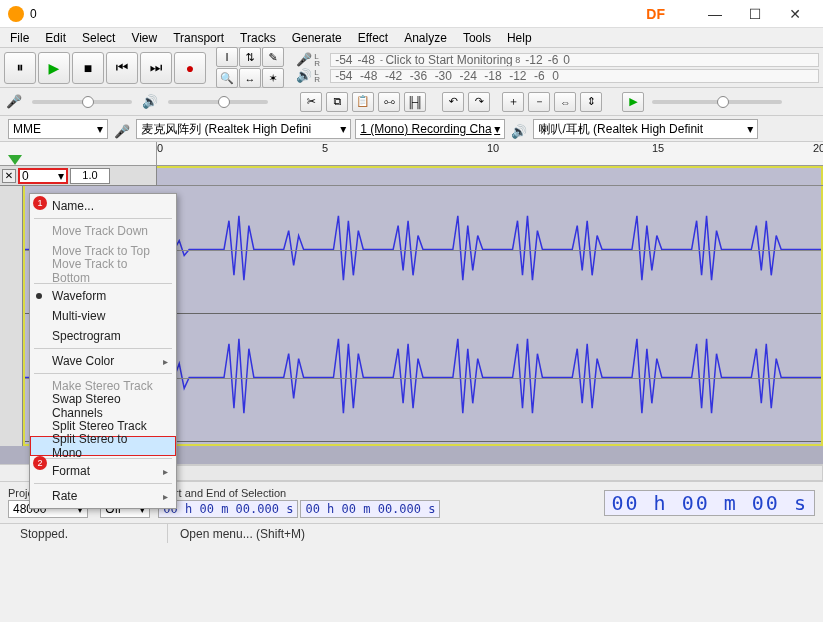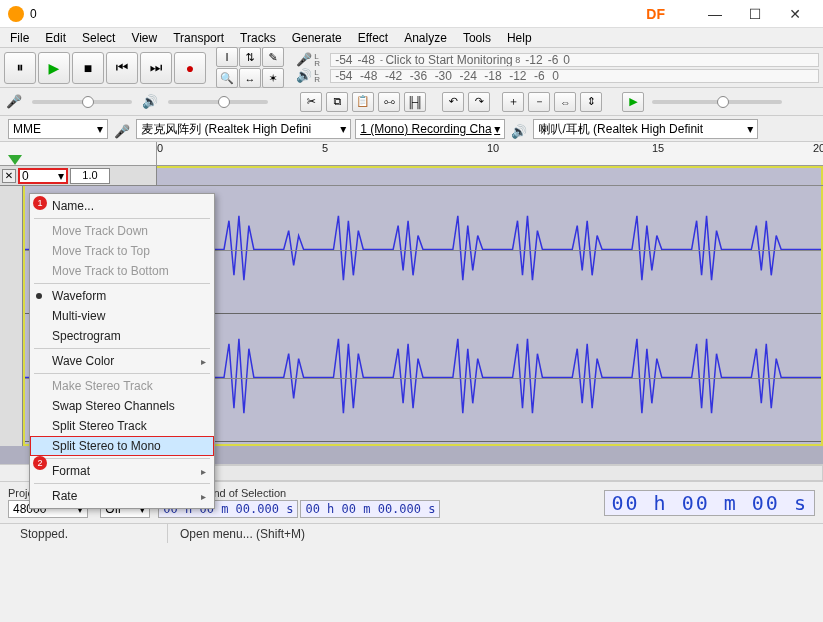--- a/index.html
+++ b/index.html
@@ -30,21 +30,21 @@
 .ruler-tick { position: absolute; top: 0; font-size: 11px; color: #222; }
 .track-area { height: 298px; background: #afafc0; position: relative; overflow: hidden; }
 .track-row { height: 20px; display: flex; border-bottom: 1px solid #888; }
 .track-head { width: 157px; background: #ddd; border-right: 1px solid #888; display: flex; align-items: center; padding: 0 2px; gap: 2px; font-size: 11px; }
 .track-head .close { width: 14px; height: 14px; border: 1px solid #888; display:flex;align-items:center;justify-content:center; font-size:10px; background:#eee; }
 .track-head .dd { width: 50px; height: 16px; border: 2px solid #e02020; background: #fff; display:flex; align-items:center; padding: 0 2px; font-size:10px; justify-content:space-between;}
 .track-head .scale { width: 40px; height: 16px; border: 1px solid #888; background:#fff; text-align:center; font-size:11px; }
 .wave-body { flex: 1; background: #bdbdd0; border: 2px solid #dbdb44; position: relative; }
 .wave-channel { height: 128px; border-bottom: 1px solid #666; position: relative; background: #bdbdd0; overflow: hidden;}
 .wave-channel .midline { position: absolute; top: 50%; left: 0; right: 0; height: 1px; background: #888; }
-.context-menu { position: absolute; left: 29px; top: 193px; width: 186px; background: #f5f5f5; border: 1px solid #999; box-shadow: 2px 2px 6px rgba(0,0,0,0.3); z-index: 100; padding: 2px 0; }
+.context-menu { position: absolute; left: 29px; top: 193px; width: 148px; background: #f5f5f5; border: 1px solid #999; box-shadow: 2px 2px 6px rgba(0,0,0,0.3); z-index: 100; padding: 2px 0; }
 .context-menu .mitem { height: 20px; display: flex; align-items: center; padding: 0 22px; font-size: 12px; color: #222; position: relative; }
 .context-menu .mitem.disabled { color: #999; }
 .context-menu .mitem.hover { background: #cce8ff; border: 1px solid #e02020; padding: 0 21px; }
 .context-menu .sep { height: 1px; background: #ccc; margin: 2px 4px; }
 .context-menu .sub::after { content: '▸'; position: absolute; right: 8px; font-size: 10px; color: #666; }
 .context-menu .bullet { position: absolute; left: 6px; width: 6px; height: 6px; background: #333; border-radius: 50%; }
 .badge { position: absolute; width: 14px; height: 14px; background: #e02020; color: #fff; border-radius: 50%; font-size: 9px; display: flex; align-items: center; justify-content: center; z-index: 101; }
 .scrollbar-h { height: 17px; background: #eee; border-top: 1px solid #ccc; display:flex; }
 .scrollbar-h .sb-track { flex:1; background:#e8e8e8; border:1px solid #ccc; position:relative; margin-left:125px;}
 .bottom-panel { height: 42px; background: #eeeeee; border-top: 1px solid #ccc; display: flex; align-items: center; padding: 2px 8px; gap: 8px; }

